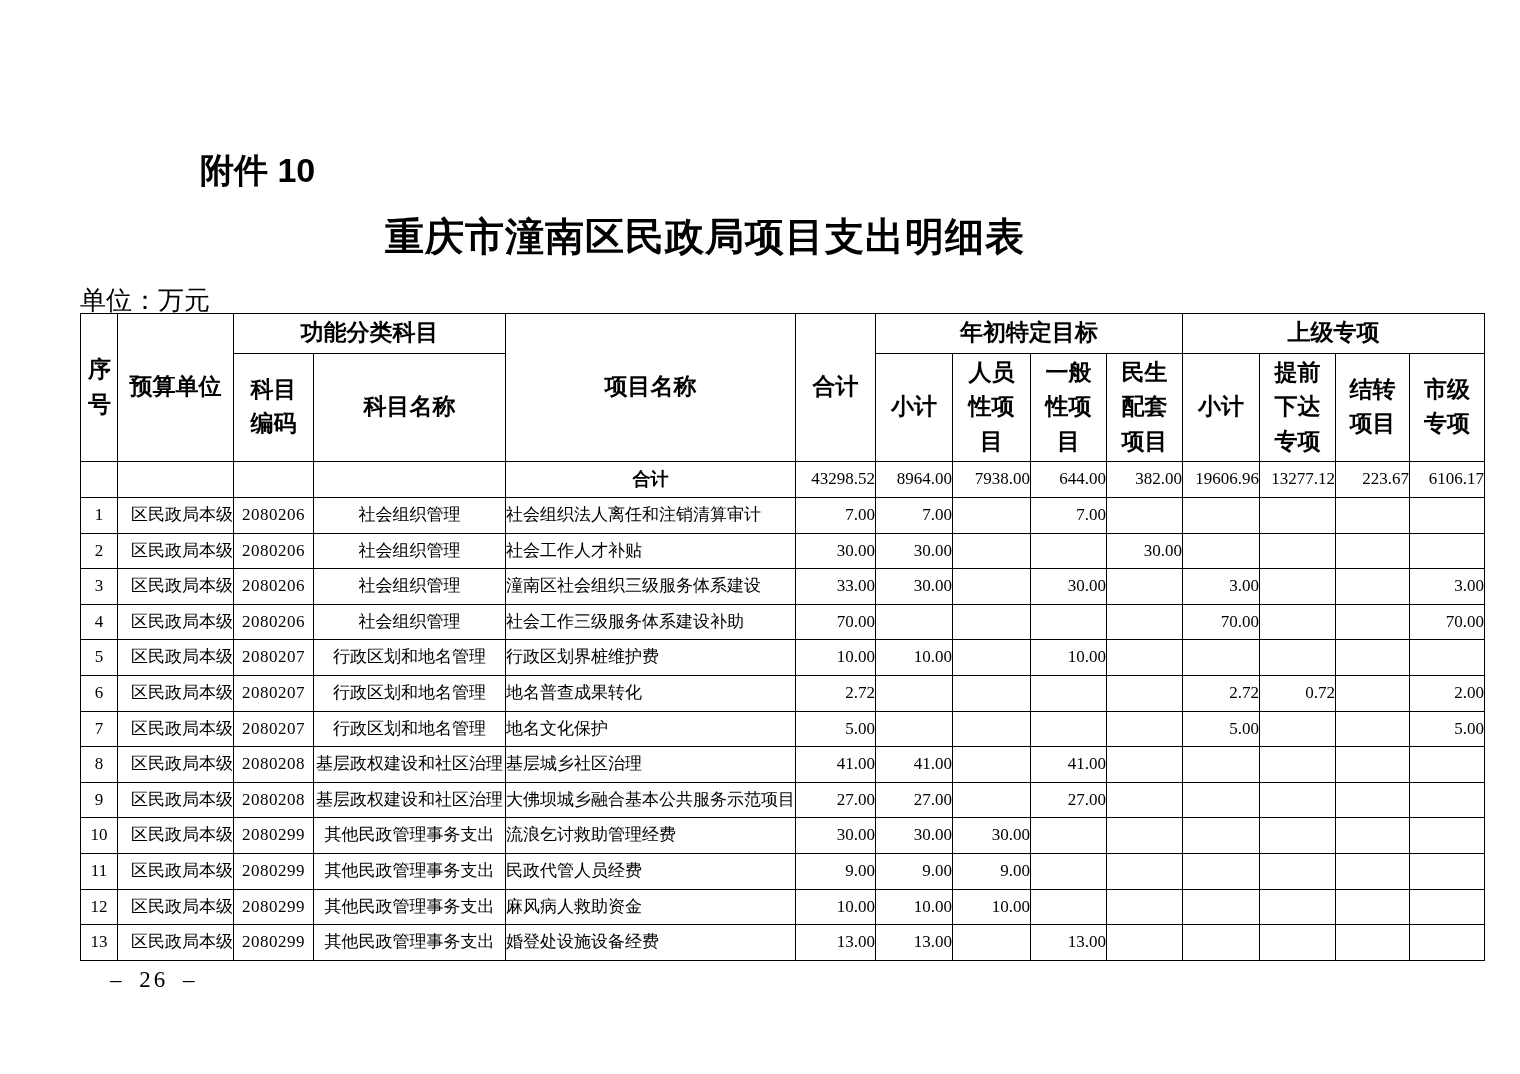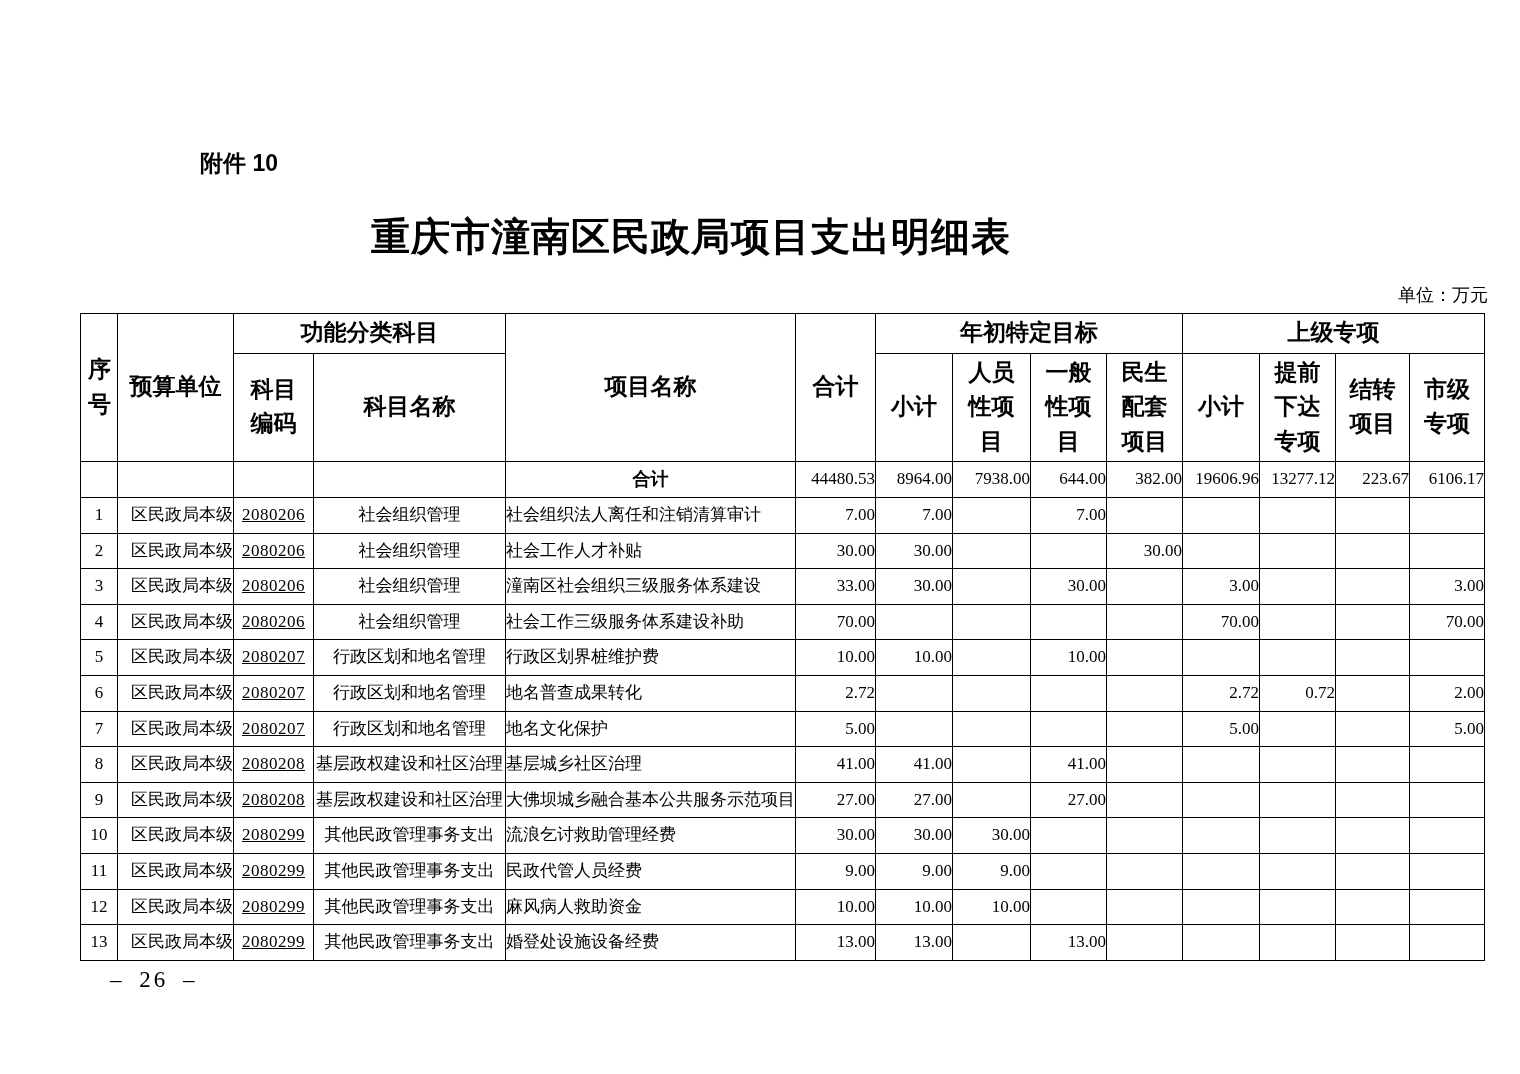--- a/index.html
+++ b/index.html
@@ -12,43 +12,42 @@
     width: 1520px;
     height: 1074px;
     color: #000;
     font-family: "Liberation Serif", "DejaVu Serif", serif;
     overflow: hidden;
   }
   .attachment-label {
     position: absolute;
     left: 200px;
     top: 148px;
-    font-size: 23px;
+    font-size: 34px;
     font-weight: 600;
     font-family: "Liberation Sans", "DejaVu Sans", sans-serif;
   }
   .doc-title {
     position: absolute;
-    left: 66px;
+    left: 80px;
     top: 210px;
     width: 1250px;
     text-align: center;
     font-size: 39px;
     font-weight: bold;
     font-family: "Liberation Serif", "DejaVu Serif", serif;
     letter-spacing: 1px;
     margin: 0;
   }
   .unit-note {
     position: absolute;
     left: 80px;
     top: 283px;
     width: 1408px;
-    text-align: right;
-    font-size: 18px;
+    font-size: 26px;
   }
   table.main {
     position: absolute;
     left: 80px;
     top: 313px;
     width: 1404px;
     border-collapse: collapse;
     table-layout: fixed;
   }
   table.main th,
@@ -70,21 +69,21 @@
   tr.hdr-sub   { height: 74px; }
   tr.total-row { height: 36px; }
   tr.data-row  { height: 35.6px; }
   table.main td {
     font-size: 17px;
     vertical-align: middle;
     padding: 0;
     line-height: 1.2;
   }
   td.c-seq     { text-align: center; }
-  td.c-code    { text-align: center; letter-spacing: 0.5px; text-decoration: underline; }
+  td.c-code    { text-align: center; letter-spacing: 0.5px; }
   td.c-unit    { text-align: right; padding-left: 13px; }
   td.c-subject { text-align: center; padding-left: 8px; }
   td.c-project { text-align: left; padding-left: 10px; }
   td.c-num     { text-align: right; padding-right: 6px; }
   tr.total-row td.c-project {
     text-align: center;
     padding-left: 0;
     font-weight: 600;
     font-size: 18px;
     font-family: "Liberation Sans", "DejaVu Sans", sans-serif;
@@ -147,21 +146,21 @@
       <th>市级专项</th>
     </tr>
   </thead>
   <tbody id="table-body">
     <tr class="total-row">
       <td class="c-seq"></td>
       <td class="c-unit"></td>
       <td class="c-code"></td>
       <td class="c-subject"></td>
       <td class="c-project">合计</td>
-      <td class="c-num">44480.53</td>
+      <td class="c-num">43298.52</td>
       <td class="c-num">8964.00</td>
       <td class="c-num">7938.00</td>
       <td class="c-num">644.00</td>
       <td class="c-num">382.00</td>
       <td class="c-num">19606.96</td>
       <td class="c-num">13277.12</td>
       <td class="c-num">223.67</td>
       <td class="c-num">6106.17</td>
     </tr>
   <tr class="data-row">

